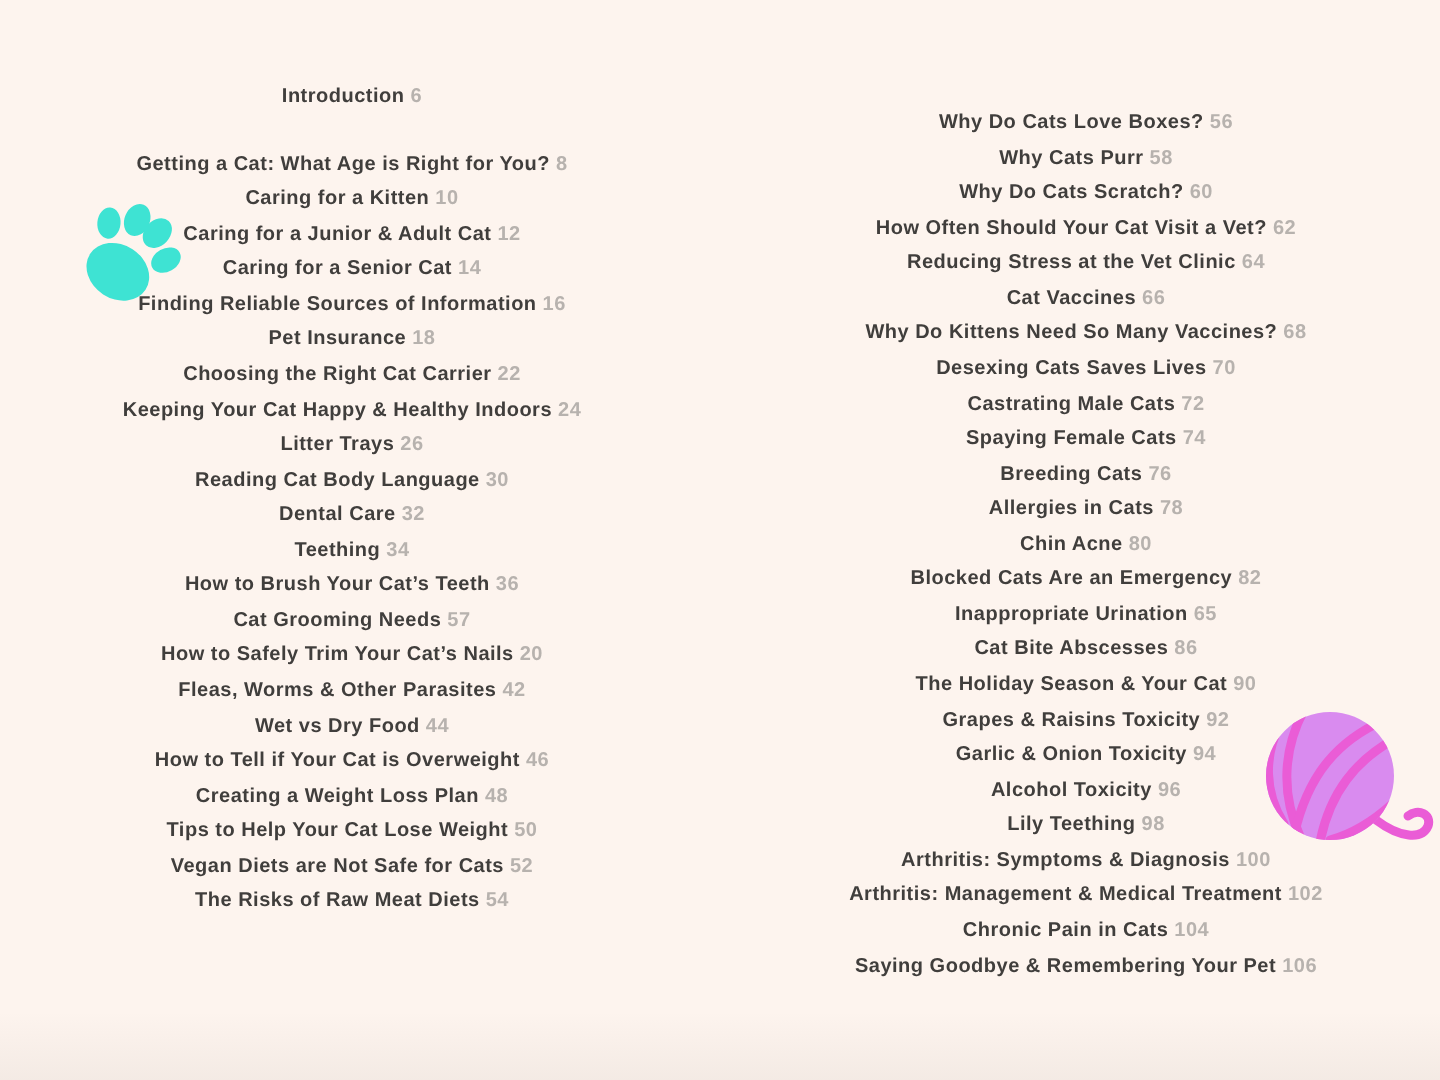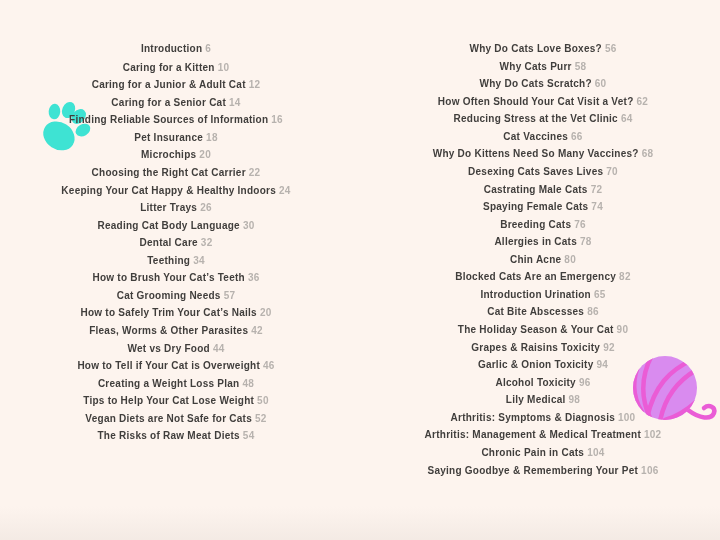--- a/index.html
+++ b/index.html
@@ -18,30 +18,30 @@
     position:relative;
   }
   .spread{position:absolute;inset:0;}
   .toc-col{
     position:absolute;
     top:40px;
     width:280px;
     text-align:center;
   }
   .toc-col.left{left:36px;}
-  .toc-col.right{left:403px;}
+  .toc-col.right{left:403px;margin-top:13px;}
   .toc-row{
     line-height:17.56px;
     font-size:10px;
     font-weight:bold;
     letter-spacing:0.25px;
     color:var(--text);
     white-space:nowrap;
   }
-  .toc-row.gap-after{margin-bottom:1px;}
+  .toc-row.gap-after{margin-bottom:16px;}
   .toc-label{color:var(--text);}
   .toc-num{color:var(--num);margin-left:3px;}
   .icon-wrap{position:absolute;}
   .paw-wrap{left:25px;top:84px;width:80px;height:80px;}
   .yarn-wrap{left:628px;top:350px;width:92px;height:80px;}
   .paw-shape{fill:var(--paw);}
   .yarn-ball{fill:var(--yarn-fill);}
   .yarn-line{stroke:var(--yarn-stroke);stroke-width:4.5;fill:none;stroke-linecap:round;}
   .bottom-shade{
     position:absolute;left:0;bottom:0;width:100%;height:34px;
@@ -80,26 +80,26 @@
         <path class="yarn-line" d="M 24,5 C 14,24 12,46 22,68"></path>
         <path class="yarn-line" d="M 64,10 C 42,20 26,36 19,68"></path>
         <path class="yarn-line" d="M 70,19 C 50,30 37,46 32,71"></path>
         <path class="yarn-line" d="M 68,52 C 58,61 48,67 37,70"></path>
       </g>
     </svg>
   </div>
 
   <div class="toc-col left" id="toc-left">
       <div class="toc-row gap-after"><span class="toc-label">Introduction</span><span class="toc-num">6</span></div>
+      <div class="toc-row"><span class="toc-label">Getting a Cat: What Age is Right for You?</span><span class="toc-num">8</span></div>
       <div class="toc-row"><span class="toc-label">Caring for a Kitten</span><span class="toc-num">10</span></div>
       <div class="toc-row"><span class="toc-label">Caring for a Junior &amp; Adult Cat</span><span class="toc-num">12</span></div>
       <div class="toc-row"><span class="toc-label">Caring for a Senior Cat</span><span class="toc-num">14</span></div>
       <div class="toc-row"><span class="toc-label">Finding Reliable Sources of Information</span><span class="toc-num">16</span></div>
       <div class="toc-row"><span class="toc-label">Pet Insurance</span><span class="toc-num">18</span></div>
-      <div class="toc-row"><span class="toc-label">Microchips</span><span class="toc-num">20</span></div>
       <div class="toc-row"><span class="toc-label">Choosing the Right Cat Carrier</span><span class="toc-num">22</span></div>
       <div class="toc-row"><span class="toc-label">Keeping Your Cat Happy &amp; Healthy Indoors</span><span class="toc-num">24</span></div>
       <div class="toc-row"><span class="toc-label">Litter Trays</span><span class="toc-num">26</span></div>
       <div class="toc-row"><span class="toc-label">Reading Cat Body Language</span><span class="toc-num">30</span></div>
       <div class="toc-row"><span class="toc-label">Dental Care</span><span class="toc-num">32</span></div>
       <div class="toc-row"><span class="toc-label">Teething</span><span class="toc-num">34</span></div>
       <div class="toc-row"><span class="toc-label">How to Brush Your Cat’s Teeth</span><span class="toc-num">36</span></div>
       <div class="toc-row"><span class="toc-label">Cat Grooming Needs</span><span class="toc-num">57</span></div>
       <div class="toc-row"><span class="toc-label">How to Safely Trim Your Cat’s Nails</span><span class="toc-num">20</span></div>
       <div class="toc-row"><span class="toc-label">Fleas, Worms &amp; Other Parasites</span><span class="toc-num">42</span></div>
@@ -118,27 +118,27 @@
       <div class="toc-row"><span class="toc-label">Reducing Stress at the Vet Clinic</span><span class="toc-num">64</span></div>
       <div class="toc-row"><span class="toc-label">Cat Vaccines</span><span class="toc-num">66</span></div>
       <div class="toc-row"><span class="toc-label">Why Do Kittens Need So Many Vaccines?</span><span class="toc-num">68</span></div>
       <div class="toc-row"><span class="toc-label">Desexing Cats Saves Lives</span><span class="toc-num">70</span></div>
       <div class="toc-row"><span class="toc-label">Castrating Male Cats</span><span class="toc-num">72</span></div>
       <div class="toc-row"><span class="toc-label">Spaying Female Cats</span><span class="toc-num">74</span></div>
       <div class="toc-row"><span class="toc-label">Breeding Cats</span><span class="toc-num">76</span></div>
       <div class="toc-row"><span class="toc-label">Allergies in Cats</span><span class="toc-num">78</span></div>
       <div class="toc-row"><span class="toc-label">Chin Acne</span><span class="toc-num">80</span></div>
       <div class="toc-row"><span class="toc-label">Blocked Cats Are an Emergency</span><span class="toc-num">82</span></div>
-      <div class="toc-row"><span class="toc-label">Introduction Urination</span><span class="toc-num">65</span></div>
+      <div class="toc-row"><span class="toc-label">Inappropriate Urination</span><span class="toc-num">65</span></div>
       <div class="toc-row"><span class="toc-label">Cat Bite Abscesses</span><span class="toc-num">86</span></div>
       <div class="toc-row"><span class="toc-label">The Holiday Season &amp; Your Cat</span><span class="toc-num">90</span></div>
       <div class="toc-row"><span class="toc-label">Grapes &amp; Raisins Toxicity</span><span class="toc-num">92</span></div>
       <div class="toc-row"><span class="toc-label">Garlic &amp; Onion Toxicity</span><span class="toc-num">94</span></div>
       <div class="toc-row"><span class="toc-label">Alcohol Toxicity</span><span class="toc-num">96</span></div>
-      <div class="toc-row"><span class="toc-label">Lily Medical</span><span class="toc-num">98</span></div>
+      <div class="toc-row"><span class="toc-label">Lily Teething</span><span class="toc-num">98</span></div>
       <div class="toc-row"><span class="toc-label">Arthritis: Symptoms &amp; Diagnosis</span><span class="toc-num">100</span></div>
       <div class="toc-row"><span class="toc-label">Arthritis: Management &amp; Medical Treatment</span><span class="toc-num">102</span></div>
       <div class="toc-row"><span class="toc-label">Chronic Pain in Cats</span><span class="toc-num">104</span></div>
       <div class="toc-row"><span class="toc-label">Saying Goodbye &amp; Remembering Your Pet</span><span class="toc-num">106</span></div>
     </div>
 
   <div class="bottom-shade"></div>
 </div>
 
 </body></html>

